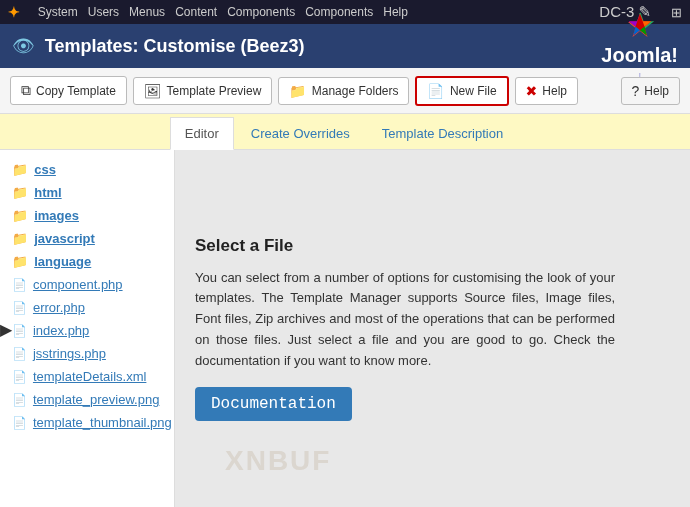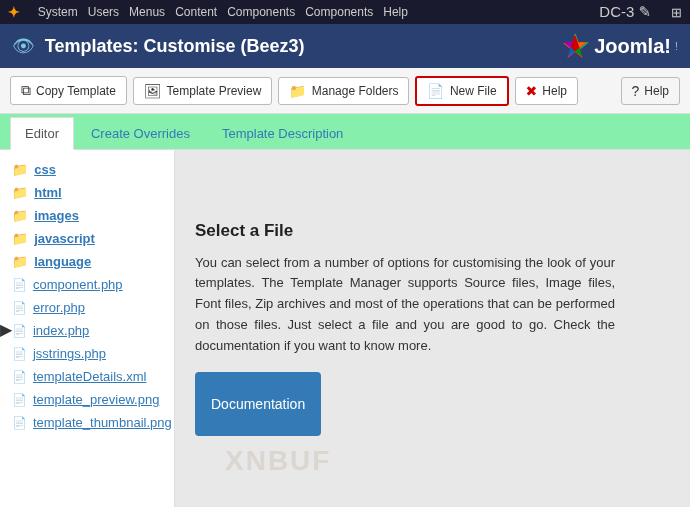--- a/index.html
+++ b/index.html
@@ -57,26 +57,27 @@
       white-space: nowrap;
     }
     .toolbar-btn.highlighted {
       border: 2px solid #cc0000;
     }
     .toolbar-btn .btn-icon { font-size: 14px; }
     .toolbar-btn.help-btn { background: #f5f5f5; }
 
     
     .tabs-bar {
-      background: #86efac;
+      background: #fef9c3;
       border-bottom: 1px solid #ddd;
       display: flex;
       align-items: flex-end;
       padding: 0 10px;
       height: 36px;
+      justify-content: center;
     }
     .tab {
       padding: 8px 14px;
       cursor: pointer;
       font-size: 13px;
       border: 1px solid transparent;
       border-bottom: none;
       margin-right: 2px;
       color: #337ab7;
     }
@@ -140,43 +141,45 @@
       font-size: 13px;
       color: #333;
       line-height: 1.6;
       margin-bottom: 16px;
       text-align: justify;
     }
     .doc-button {
       background: #337ab7;
       color: white;
       border: none;
-      padding: 24px 16px;
+      padding: 8px 16px;
       border-radius: 4px;
       cursor: pointer;
-      font-size: 14px;
+      font-size: 16px;
+      font-family: Liberation Mono, monospace;
     }
 
     
     .watermark {
       position: absolute;
       bottom: 30px;
       left: 50px;
       font-size: 28px;
       font-weight: bold;
       color: rgba(180,160,130,0.25);
       letter-spacing: 2px;
       pointer-events: none;
     }
 
     
     .joomla-logo-wrap {
       display: flex;
       align-items: center;
       gap: 4px;
+      flex-direction: column;
     }
     .joomla-star-svg { width: 30px; height: 30px; }
 
     
     .toolbar-right { margin-left: auto; display: flex; gap: 6px; }
 
     
     .cursor-arrow {
       position: absolute;
       left: 0;

